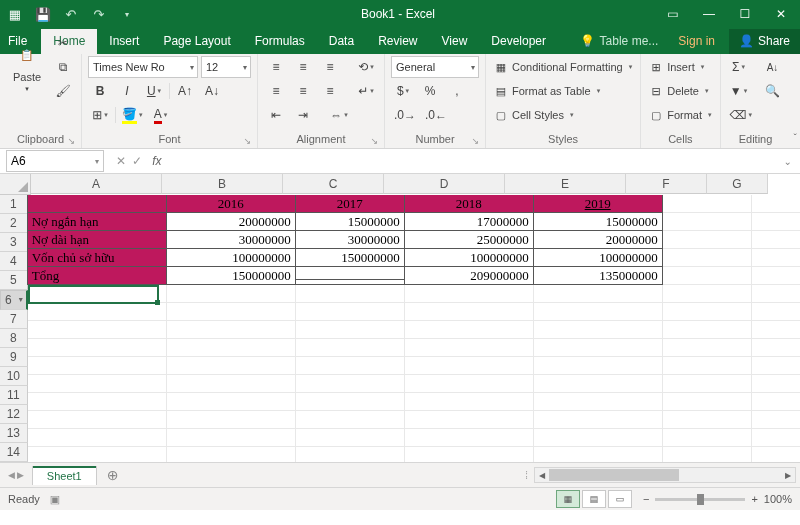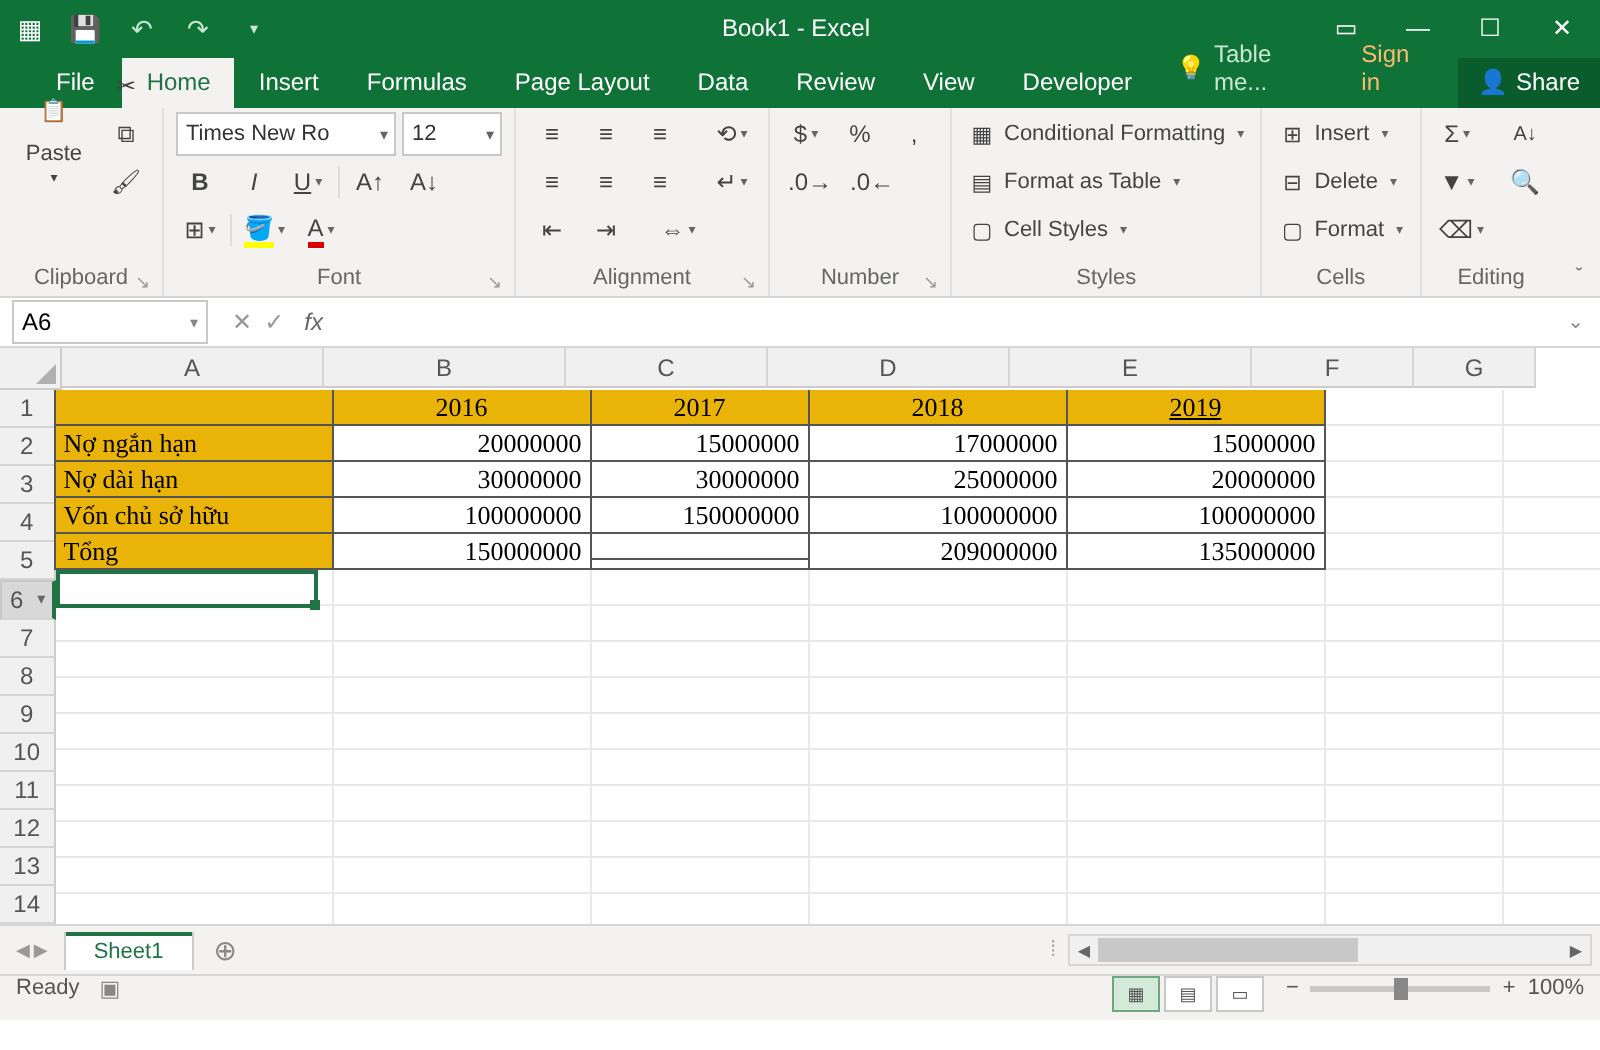--- a/index.html
+++ b/index.html
@@ -3,21 +3,21 @@
 <meta charset="utf-8">
 <style>
 html,body{margin:0;padding:0;font-family:"Segoe UI",Arial,sans-serif;font-size:12px;background:#fff;overflow:hidden;width:800px;height:525px}
 .titlebar{background:#0f7237;height:28px;display:flex;align-items:center;color:#fff;padding:0 4px}
 .titlebar .left,.titlebar .right{display:flex;align-items:center;gap:6px}
 .titlebar .left .tb-btn{width:22px;height:22px;display:flex;align-items:center;justify-content:center;color:#c7e6d4;font-size:13px}
 .titlebar .title{flex:1;text-align:center;font-size:12px;color:#fff}
 .titlebar .right .winbtn{width:30px;height:22px;display:flex;align-items:center;justify-content:center;color:#fff;font-size:12px}
 .menubar{background:#0f7237;height:26px;display:flex;align-items:flex-end;color:#fff}
 .menubar .tab{padding:5px 12px 6px;font-size:12px;color:#fff;cursor:default;white-space:nowrap}
-.menubar .tab.filetab{padding-left:28px;padding-right:14px}
+.menubar .tab.filetab{padding-left:8px;padding-right:14px}
 .menubar .tab.active{background:#f3f2f1;color:#217346;border-radius:0}
 .menubar .spacer{flex:1}
 .menubar .rtab{padding:5px 10px 6px;font-size:12px;color:#c7e6d4;display:flex;align-items:center;gap:4px}
 .menubar .rtab.share{color:#fff;background:#0b5c2c;margin-left:4px}
 .ribbon{background:#f3f2f1;border-bottom:1px solid #d6d6d6;height:94px;display:flex}
 .group{border-right:1px solid #e1e1e1;display:flex;flex-direction:column;justify-content:space-between;padding:2px 6px 0}
 .group .ctl{display:flex;flex-direction:column;gap:2px}
 .group .row{display:flex;align-items:center;gap:3px;height:22px}
 .group .lbl{text-align:center;font-size:11px;color:#666;padding:2px 0 3px;position:relative}
 .group .lbl .dlg{position:absolute;right:0;bottom:2px;font-size:9px;color:#999}
@@ -43,38 +43,38 @@
 .gridcorner{width:30px;height:20px;background:#f0f0f0;border-right:1px solid #ccc;border-bottom:1px solid #ccc;position:relative}
 .gridcorner::after{content:"";position:absolute;right:2px;bottom:2px;border:5px solid transparent;border-right-color:#b0b0b0;border-bottom-color:#b0b0b0}
 .colheads{display:flex;height:20px}
 .colheads .ch{background:#f0f0f0;border-right:1px solid #d4d4d4;border-bottom:1px solid #ccc;text-align:center;font-size:12px;color:#555;line-height:20px}
 .rowheads{width:30px}
 .rowheads .rh{height:18px;background:#f0f0f0;border-right:1px solid #ccc;border-bottom:1px solid #d4d4d4;text-align:center;font-size:12px;color:#555;line-height:18px}
 .rowheads .rh.sel{background:#d8d8d8;border-right:2px solid #217346}
 .cells{position:relative}
 .cellrow{display:flex;height:18px}
 .cell{border-right:1px solid #e8e8e8;border-bottom:1px solid #e8e8e8;padding:0 4px;font-size:13px;font-family:"Times New Roman",serif;line-height:18px;overflow:hidden;white-space:nowrap}
-.cell.hl{background:#eab308}
+.cell.hl{background:#be185d}
 .cell.brd{border:1px solid #555;margin:-1px 0 0 -1px}
 .cell.r{text-align:right}
 .cell.c{text-align:center}
 .activecell{position:absolute;border:2px solid #217346;pointer-events:none;box-sizing:border-box}
 .activecell::after{content:"";position:absolute;right:-3px;bottom:-3px;width:5px;height:5px;background:#217346}
 .sheettabs{height:24px;border-top:1px solid #d6d6d6;display:flex;align-items:center;background:#f3f2f1;font-size:11px}
 .sheettabs .nav{display:flex;gap:2px;padding:0 8px;color:#999}
 .sheettabs .nav span{font-size:9px}
 .sheettabs .stab{background:#fff;border:1px solid #ccc;border-bottom:none;padding:3px 14px;color:#217346;position:relative}
 .sheettabs .stab::before{content:"";position:absolute;left:0;right:0;top:-1px;height:2px;background:#217346}
 .sheettabs .add{padding:0 10px;color:#888;font-size:14px}
 .sheettabs .hspacer{flex:1}
 .sheettabs .hscroll{width:260px;height:14px;background:#f0f0f0;border:1px solid #d6d6d6;margin-right:4px;position:relative;display:flex;align-items:center}
 .sheettabs .hscroll .thumb{position:absolute;left:14px;width:130px;top:1px;bottom:1px;background:#c8c8c8}
 .sheettabs .hscroll .arr{width:14px;text-align:center;font-size:8px;color:#666}
 .sheettabs .split{color:#aaa;padding:0 6px}
-.status{height:22px;background:#f3f2f1;border-top:1px solid #d6d6d6;display:flex;align-items:flex-start;font-size:11px;color:#555;padding:0 8px}
+.status{height:22px;background:#f3f2f1;border-top:1px solid #d6d6d6;display:flex;align-items:center;font-size:11px;color:#555;padding:0 8px}
 .status .spacer{flex:1}
 .status .viewbtn{width:22px;height:16px;border:1px solid #c8c8c8;margin:0 1px;display:flex;align-items:center;justify-content:center;font-size:9px;background:#fff}
 .status .viewbtn.active{background:#d4ead9;border-color:#6fa77e}
 .status .zoom{display:flex;align-items:center;gap:6px;margin-left:10px}
 .status .slider{width:90px;height:3px;background:#c8c8c8;position:relative}
 .status .slider .knob{position:absolute;left:42px;top:-4px;width:7px;height:11px;background:#888}
 </style>
 </head>
 <body>
 
@@ -92,22 +92,22 @@
     <span class="winbtn">—</span>
     <span class="winbtn">☐</span>
     <span class="winbtn">✕</span>
   </div>
 </div>
 
 <div class="menubar">
   <div class="tab filetab">File</div>
   <div class="tab active">Home</div>
   <div class="tab">Insert</div>
+  <div class="tab">Page Layout</div>
   <div class="tab">Formulas</div>
-  <div class="tab">Page Layout</div>
   <div class="tab">Data</div>
   <div class="tab">Review</div>
   <div class="tab">View</div>
   <div class="tab">Developer</div>
   <div class="spacer"></div>
   <div class="rtab">
       <span>💡</span>
       <span>Table me...</span>
     </div>
   <div class="rtab" style="color:#fdba74">Sign in</div>
@@ -191,20 +191,23 @@
         <span class="rbtn">⇥</span>
         <span style="width:6px"></span>
         <span class="rbtn dd">⇔</span>
       </div>
     </div>
     <div class="lbl"><span>Alignment</span><span class="dlg">↘</span></div>
   </div>
 
   <div class="group">
     <div class="ctl">
+      <div class="row">
+          <div class="sel" style="width:68px">General</div>
+        </div>
       <div class="row">
         <span class="rbtn dd">$</span>
         <span class="rbtn">%</span>
         <span class="rbtn">,</span>
       </div>
       <div class="row">
         <span class="rbtn">.0→</span>
         <span class="rbtn">.0←</span>
       </div>
     </div>

